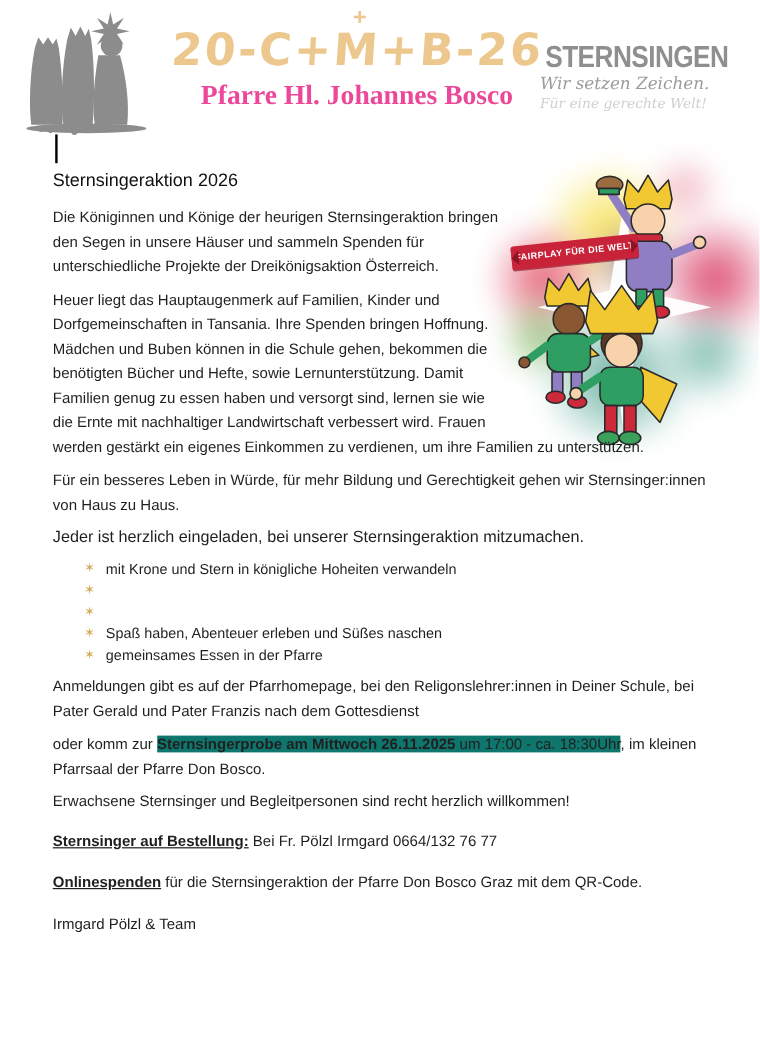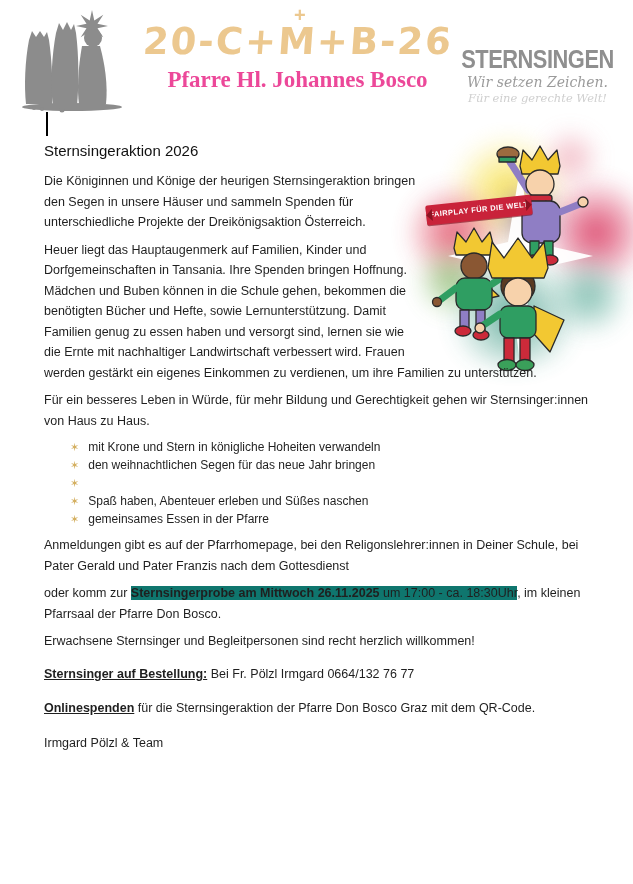--- a/index.html
+++ b/index.html
@@ -9,21 +9,21 @@
   
   .header{position:relative;height:128px;}
   .kings{position:absolute;left:12px;top:6px;}
   .cmb-wrap{position:absolute;left:140px;top:20px;width:315px;text-align:center;}
   .cmb-line{position:relative;display:inline-block;font-family:"DejaVu Sans",sans-serif;
             font-weight:700;font-size:37px;letter-spacing:2px;color:#ecc88f;transform:skewX(-4deg);}
   .cmb-cross{position:absolute;left:50%;top:-16px;transform:translateX(-30%);
              font-size:20px;font-weight:700;color:#ecc88f;}
   .parish{margin-top:4px;font-family:"Liberation Serif",serif;font-weight:700;
           font-size:23px;color:#ec4899;white-space:nowrap;}
-  .logo{position:absolute;right:8px;top:46px;width:175px;text-align:center;}
+  .logo{position:absolute;right:8px;top:34px;width:175px;text-align:left;}
   .logo-title{font-size:23px;font-weight:700;letter-spacing:-0.5px;color:#8f8f8f;
               transform:scale(0.95,1.1);transform-origin:center;}
   .logo-tag1{font-family:"DejaVu Serif",serif;font-style:italic;font-size:14px;color:#9b9b9b;margin-top:1px;}
   .logo-tag2{font-family:"DejaVu Serif",serif;font-style:italic;font-size:11.5px;color:#cfcfcf;margin-top:1px;}
   .cursor{position:absolute;left:46px;top:112px;width:2px;height:24px;background:#000;}
 
   
   .illustration{position:absolute;left:418px;top:128px;width:215px;height:247px;pointer-events:none;}
   .sp{position:absolute;border-radius:50%;filter:blur(10px);}
   .sp-yellow{left:28px;top:8px;width:125px;height:112px;background:radial-gradient(circle,#f7e14e 0%,rgba(247,225,78,0) 70%);opacity:.95;}
@@ -172,29 +172,29 @@
     <h1 class="doc-title">Sternsingeraktion 2026</h1>
 
     <div class="img-spacer"></div>
 
     <p class="body">Die Königinnen und Könige der heurigen Sternsingeraktion bringen den Segen in unsere Häuser und sammeln Spenden für unterschiedliche Projekte der Dreikönigsaktion Österreich.</p>
 
     <p class="body">Heuer liegt das Hauptaugenmerk auf Familien, Kinder und Dorfgemeinschaften in Tansania. Ihre Spenden bringen Hoffnung. Mädchen und Buben können in die Schule gehen, bekommen die benötigten Bücher und Hefte, sowie Lernunterstützung. Damit Familien genug zu essen haben und versorgt sind, lernen sie wie die Ernte mit nachhaltiger Landwirtschaft verbessert wird. Frauen werden gestärkt ein eigenes Einkommen zu verdienen, um ihre Familien zu unterstützen.</p>
 
     <p class="body">Für ein besseres Leben in Würde, für mehr Bildung und Gerechtigkeit gehen wir Sternsinger:innen von Haus zu Haus.</p>
 
+    <p class="invite">Jeder ist herzlich eingeladen, bei unserer Sternsingeraktion mitzumachen.</p>
 
     <ul class="starlist">
       <li>
         <span class="star-bullet">✶</span>
         <span>mit Krone und Stern in königliche Hoheiten verwandeln</span>
       </li>
       <li>
         <span class="star-bullet">✶</span>
-        <span>den weihnachtlichen Segen für das neue Jahr bringen</span>
       </li>
       <li>
         <span class="star-bullet">✶</span>
       </li>
       <li>
         <span class="star-bullet">✶</span>
         <span>Spaß haben, Abenteuer erleben und Süßes naschen</span>
       </li>
       <li>
         <span class="star-bullet">✶</span>

